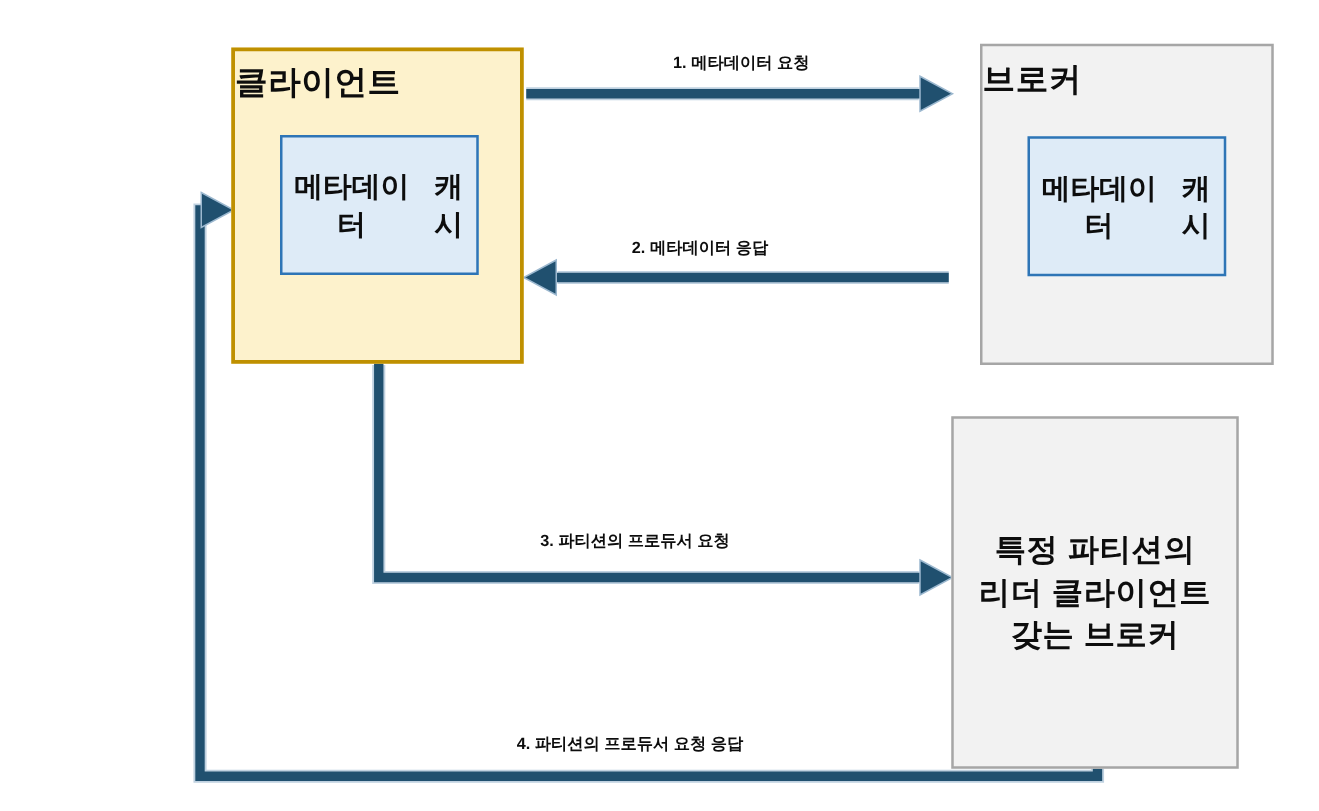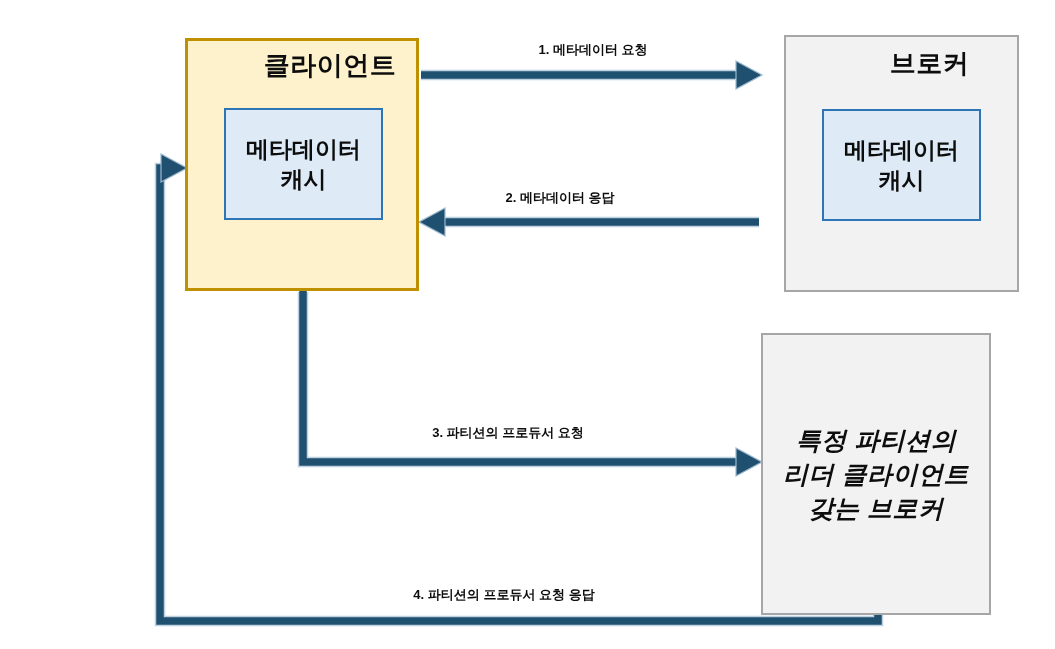--- a/index.html
+++ b/index.html
@@ -28,32 +28,31 @@
     left:185px;top:38px;width:234px;height:253px;
     background:var(--client-fill);border:3px solid var(--client-border);
   }
   .broker-box{
     left:784px;top:35px;width:235px;height:257px;
     background:var(--gray-fill);border:2px solid var(--gray-border);
   }
   .leader-box{
     left:761px;top:333px;width:230px;height:282px;
     background:var(--gray-fill);border:2px solid var(--gray-border);
-    display:flex;align-items:center;justify-content:center;text-align:center;font-style:italic;
+    display:flex;align-items:center;justify-content:center;text-align:center;
   }
   .box-title{
-    width:100%;text-align:center;font-size:26px;font-weight:700;letter-spacing:0.5px;
+    width:100%;font-size:26px;font-weight:700;letter-spacing:0.5px;
     padding-top:7px;
-    margin-left:28px;
   }
   .broker-box .box-title{padding-top:9px;}
   .cache-box{
     position:absolute;box-sizing:border-box;width:159px;height:112px;
     background:var(--cache-fill);border:2px solid var(--cache-border);
-    display:flex;flex-direction:column;align-items:center;justify-content:center;
+    display:flex;align-items:center;justify-content:center;
     text-align:center;font-size:23px;font-weight:700;line-height:30px;
   }
   .client-cache{left:36px;top:67px;}
   .broker-cache{left:36px;top:72px;}
   .leader-text{font-size:25px;font-weight:700;line-height:34px;letter-spacing:0.5px;}
   .leader-text span{display:block;}
   .arrow-label{
     position:absolute;transform:translateX(-50%);white-space:nowrap;
     font-size:13px;font-weight:600;line-height:22px;color:var(--text-color);
   }

